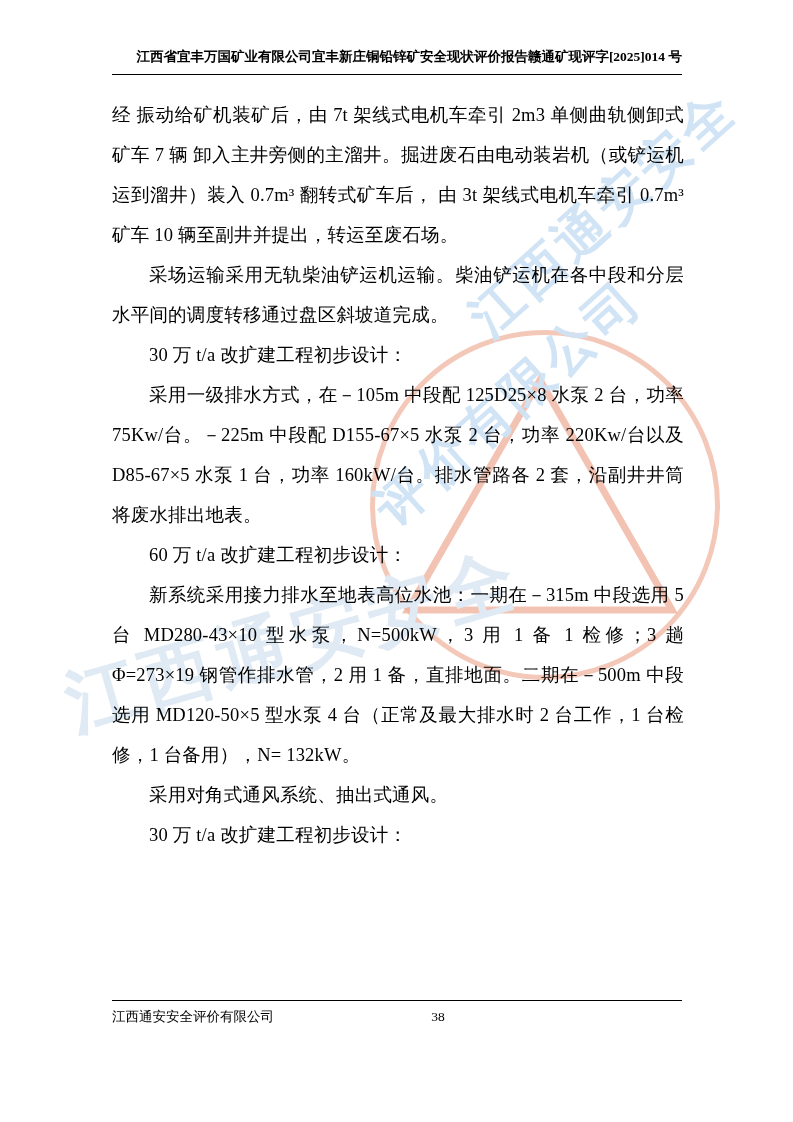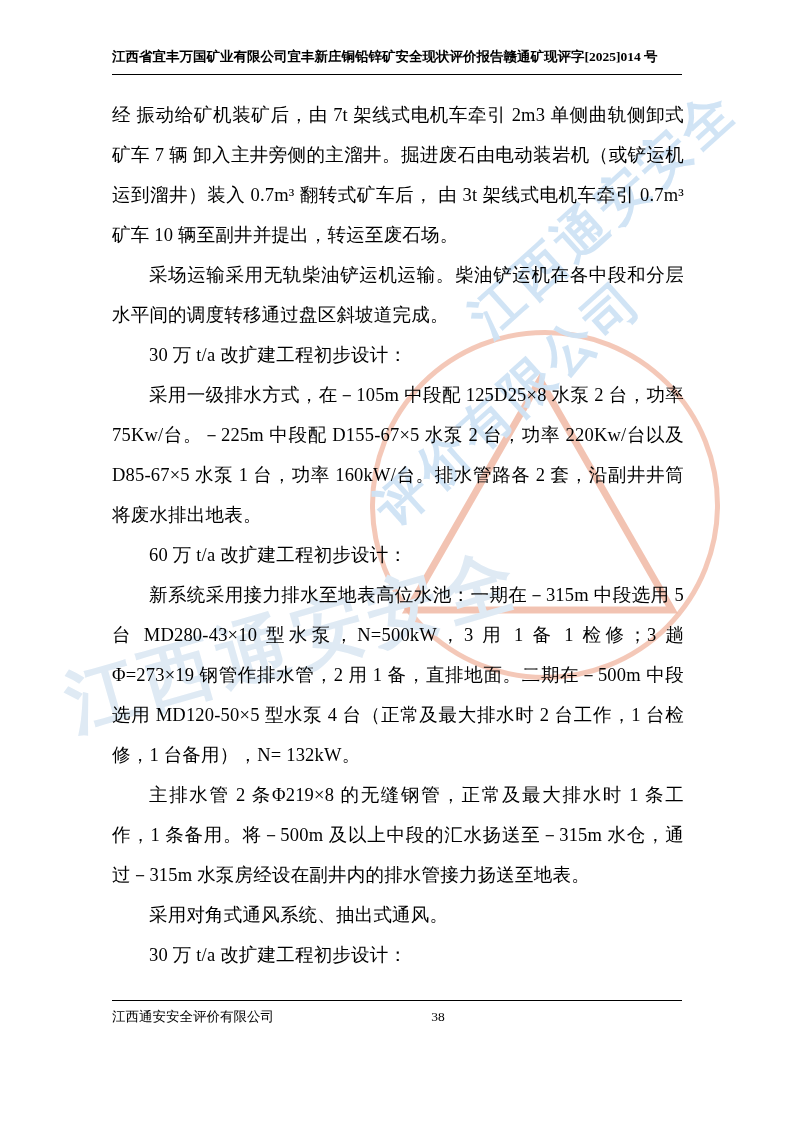--- a/index.html
+++ b/index.html
@@ -93,21 +93,21 @@
     opacity: .85;
   }
 
   
   .header {
     position: absolute;
     left: 112px;
     top: 48px;
     width: 570px;
     display: flex;
-    justify-content: flex-start;
+    justify-content: flex-end;
     align-items: flex-end;
     font-size: 13.5px;
     font-weight: bold;
     font-family: "Liberation Serif", serif;
     z-index: 2;
   }
   .header-rule {
     position: absolute;
     left: 112px;
     top: 74px;
@@ -186,21 +186,20 @@
   </div>
   <div class="header-rule"></div>
 
   <div class="content">
     <p class="para">经 振动给矿机装矿后，由 7t 架线式电机车牵引 2m3 单侧曲轨侧卸式矿车 7 辆 卸入主井旁侧的主溜井。掘进废石由电动装岩机（或铲运机运到溜井）装入 0.7m³ 翻转式矿车后， 由 3t 架线式电机车牵引 0.7m³ 矿车 10 辆至副井并提出，转运至废石场。</p>
     <p class="para indent">采场运输采用无轨柴油铲运机运输。柴油铲运机在各中段和分层水平间的调度转移通过盘区斜坡道完成。</p>
     <p class="para indent">30 万 t/a 改扩建工程初步设计：</p>
     <p class="para indent">采用一级排水方式，在－105m 中段配 125D25×8 水泵 2 台，功率 75Kw/台。－225m 中段配 D155-67×5 水泵 2 台，功率 220Kw/台以及 D85-67×5 水泵 1 台，功率 160kW/台。排水管路各 2 套，沿副井井筒将废水排出地表。</p>
     <p class="para indent">60 万 t/a 改扩建工程初步设计：</p>
     <p class="para indent">新系统采用接力排水至地表高位水池：一期在－315m 中段选用 5 台 MD280-43×10 型水泵，N=500kW，3 用 1 备 1 检修；3 趟Φ=273×19 钢管作排水管，2 用 1 备，直排地面。二期在－500m 中段选用 MD120-50×5 型水泵 4 台（正常及最大排水时 2 台工作，1 台检修，1 台备用），N= 132kW。</p>
-    <p class="para indent">主排水管 2 条Φ219×8 的无缝钢管，正常及最大排水时 1 条工作，1 条备用。将－500m 及以上中段的汇水扬送至－315m 水仓，通过－315m 水泵房经设在副井内的排水管接力扬送至地表。</p>
     <p class="para indent">采用对角式通风系统、抽出式通风。</p>
     <p class="para indent">30 万 t/a 改扩建工程初步设计：</p>
   </div>
 
   <div class="footer-rule"></div>
   <div class="footer">
     <span class="footer-left">江西通安安全评价有限公司</span>
     <span class="footer-center">38</span>
   </div>
 

